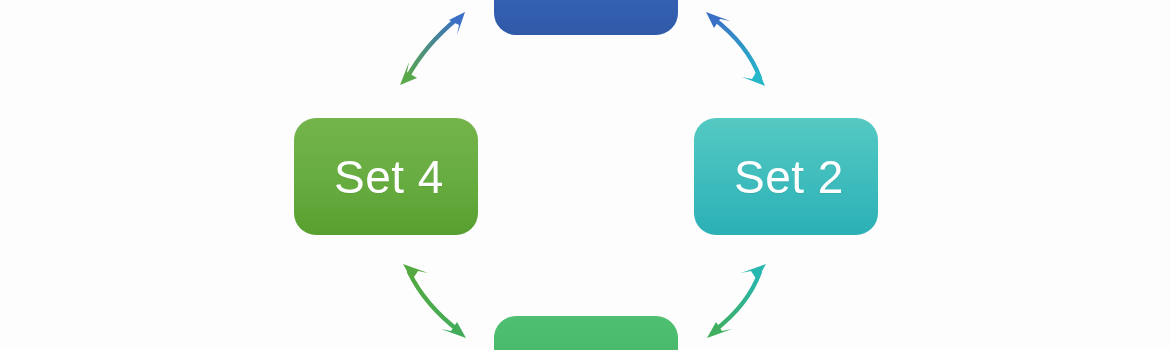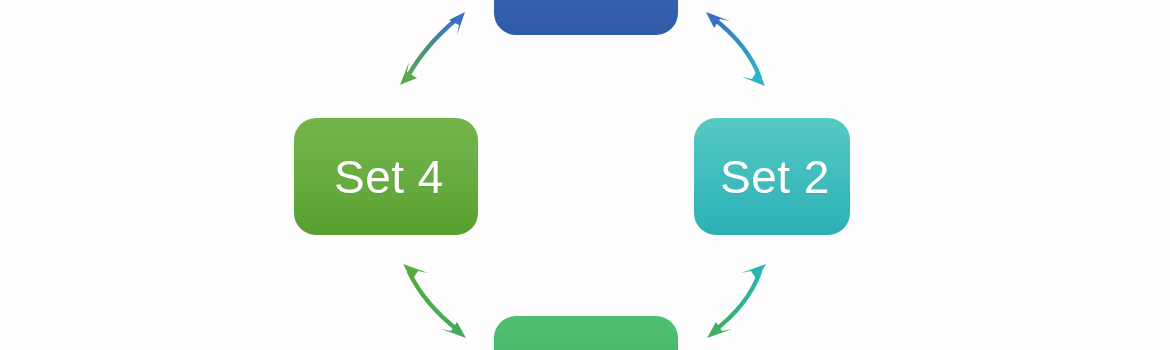--- a/index.html
+++ b/index.html
@@ -42,21 +42,21 @@
   #node-top {
     left: 494px;
     top: -82px;
     width: 184px;
     height: 117px;
     background: linear-gradient(180deg, #3f6fc4 0%, #3664b5 55%, #2f5aa8 100%);
   }
   #node-right {
     left: 694px;
     top: 118px;
-    width: 156px;
+    width: 184px;
     height: 117px;
     background: linear-gradient(180deg, #55c9c2 0%, #40bdbd 50%, #2bb0b6 100%);
   }
   #node-bottom {
     left: 494px;
     top: 316px;
     width: 184px;
     height: 117px;
     background: linear-gradient(180deg, #4fbf72 0%, #45b468 55%, #37a95b 100%);
   }

